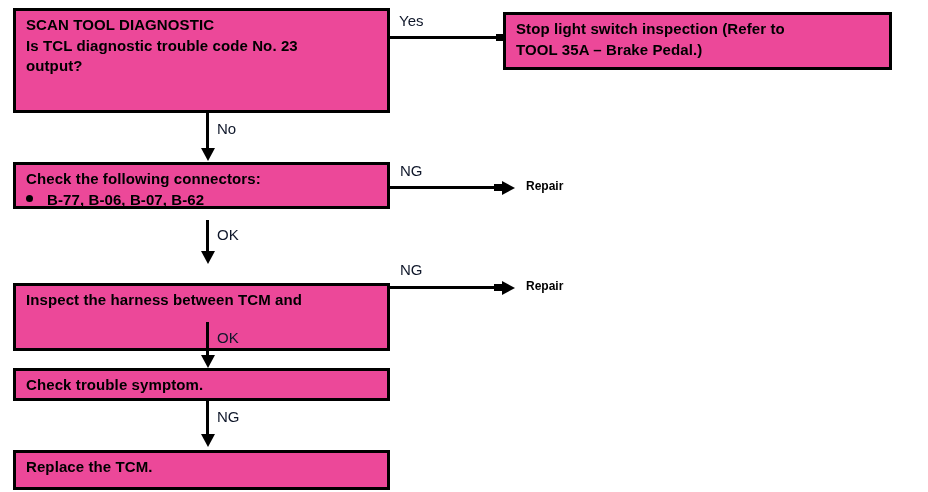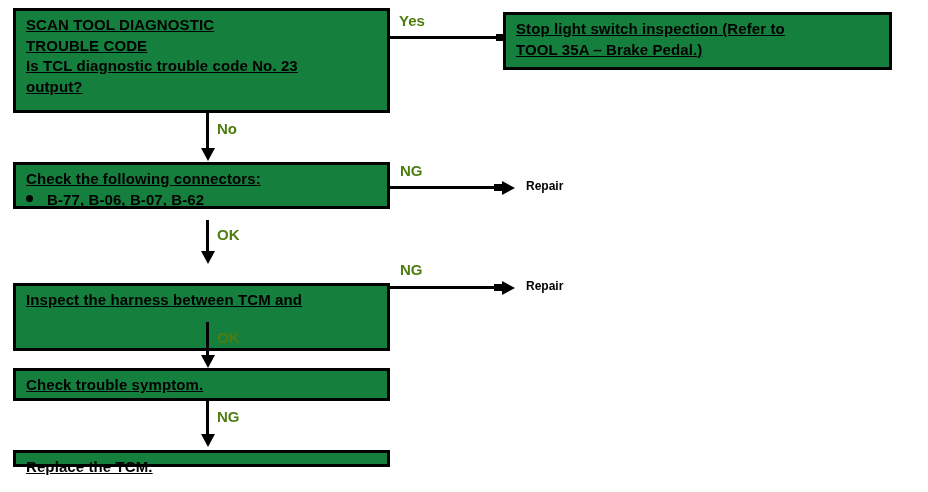--- a/index.html
+++ b/index.html
@@ -17,23 +17,22 @@
     height: 492px;
     background: #ffffff;
     overflow: hidden;
   }
 
   
   .box {
     position: absolute;
     box-sizing: border-box;
     border: 3px solid #000000;
-    background: #15803d;
+    background: #ec4899;
     padding: 4px 8px 4px 10px;
-    text-decoration: underline;
   }
   .box .line {
     display: block;
     font-size: 15px;
     line-height: 20.5px;
     color: #000000;
     letter-spacing: 0.1px;
     white-space: pre;
   }
   .box .line.bold {
@@ -88,22 +87,22 @@
     position: absolute;
     height: 7px;
     width: 9px;
     background: #000000;
   }
 
   
   .edge-label {
     position: absolute;
     font-size: 15px;
-    font-weight: bold;
-    color: #4d7c0f;
+    font-weight: normal;
+    color: #0f172a;
     white-space: pre;
     line-height: 17px;
   }
 
   
   .terminal-text {
     position: absolute;
     font-size: 12px;
     font-weight: bold;
     color: #000000;
@@ -111,21 +110,20 @@
     line-height: 18px;
   }
 </style>
 </head>
 <body>
 
 <div id="flowchart">
 
   <div class="box" style="left:13px; top:8px; width:377px; height:105px;">
     <span class="line bold">SCAN TOOL DIAGNOSTIC</span>
-    <span class="line bold">TROUBLE CODE</span>
     <span class="line bold">Is TCL diagnostic trouble code No. 23</span>
     <span class="line bold">output?</span>
   </div>
 
   <div class="hline" style="left:388px; top:36px; width:115px;"></div>
   <div class="arrow-right-tail" style="left:496px; top:34px;"></div>
   <div class="arrow-right" style="left:504px; top:31px;"></div>
   <div class="edge-label" style="left:399px; top:12px;">Yes</div>
 
   <div class="box" style="left:503px; top:12px; width:389px; height:58px;">
@@ -167,17 +165,17 @@
   <div class="edge-label" style="left:217px; top:329px;">OK</div>
 
   <div class="box" style="left:13px; top:368px; width:377px; height:33px;">
     <span class="line bold">Check trouble symptom.</span>
   </div>
 
   <div class="vline" style="left:206px; top:401px; width:3px; height:35px;"></div>
   <div class="arrow-down" style="left:201px; top:434px;"></div>
   <div class="edge-label" style="left:217px; top:408px;">NG</div>
 
-  <div class="box" style="left:13px; top:450px; width:377px; height:17px;">
+  <div class="box" style="left:13px; top:450px; width:377px; height:40px;">
     <span class="line bold">Replace the TCM.</span>
   </div>
 
 </div>
 
 </body></html>

